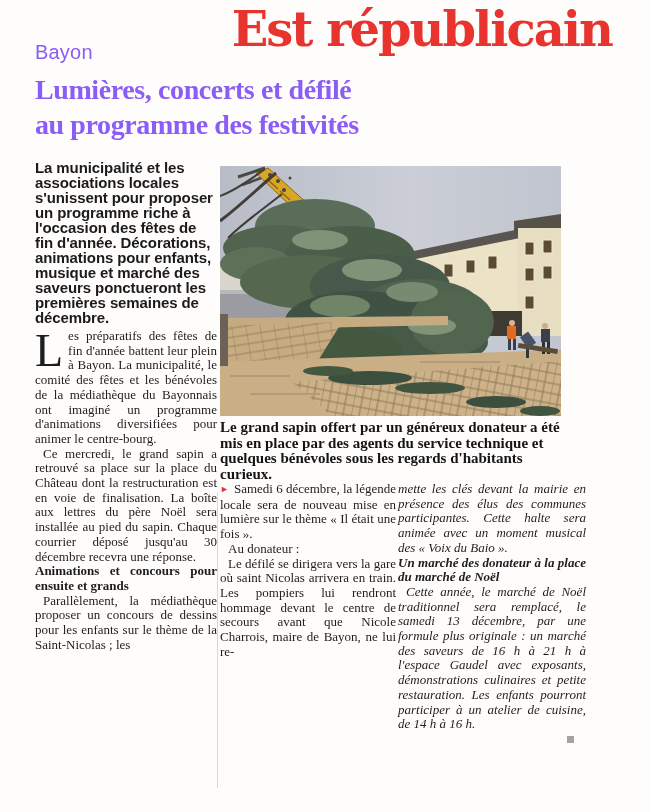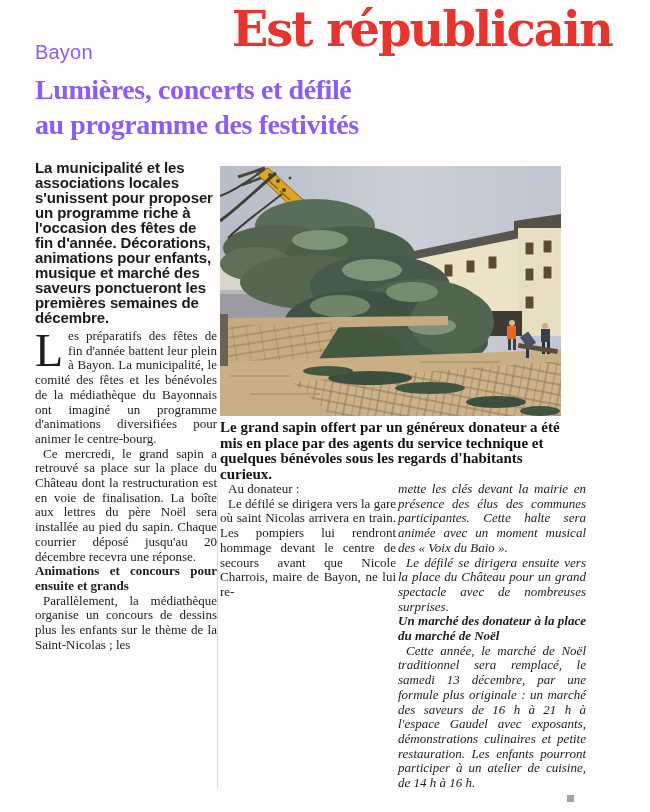--- a/index.html
+++ b/index.html
@@ -176,31 +176,31 @@
       <rect x="0" y="148" width="8" height="52" fill="#6b6157"></rect>
     </svg>
   </div>
 
   <div class="caption">Le grand sapin offert par un généreux donateur a été mis en place par des agents du service technique et quelques bénévoles sous les regards d'habitants curieux.</div>
 
   <div class="colrule"></div>
 
   <div class="col col-left bodycopy">
     <p><span class="dropcap">L</span><span>es préparatifs des fêtes de fin d'année battent leur plein à Bayon. La municipalité, le comité des fêtes et les bénévoles de la médiathèque du Bayonnais ont imaginé un programme d'animations diversifiées pour animer le centre-bourg.</span></p>
-    <p class="ind">Ce mercredi, le grand sapin a retrouvé sa place sur la place du Château dont la restructuration est en voie de finalisation. La boîte aux lettres du père Noël sera installée au pied du sapin. Chaque courrier déposé jusqu'au 20 décembre recevra une réponse.</p>
+    <p class="ind">Ce mercredi, le grand sapin a retrouvé sa place sur la place du Château dont la restructuration est en voie de finalisation. La boîte aux lettres du père Noël sera installée au pied du sapin. Chaque courrier déposé jusqu'au 30 décembre recevra une réponse.</p>
     <p class="sub">Animations et concours pour ensuite et grands</p>
-    <p class="ind">Parallèlement, la médiathèque organise un concours de dessins plus les enfants sur le thème de la Saint-Nicolas ; les</p>
+    <p class="ind">Parallèlement, la médiathèque proposer un concours de dessins pour les enfants sur le thème de la Saint-Nicolas ; les</p>
   </div>
 
   <div class="col col-middle bodycopy">
+    <p><span class="bul">►</span><span>Samedi 6 décembre, la légende locale sera de nouveau mise en lumière sur le thème « Il était une fois ».</span></p>
     <p class="ind">Au donateur :</p>
     <p class="ind">Le défilé se dirigera vers la gare où saint Nicolas arrivera en train. Les pompiers lui rendront hommage devant le centre de secours avant que Nicole Charrois, maire de Bayon, ne lui re-</p>
   </div>
 
   <div class="col col-right bodycopy">
     <p>mette les clés devant la mairie en présence des élus des communes participantes. Cette halte sera animée avec un moment musical des « Voix du Baio ».</p>
-    <p class="ind">Le défilé se dirigera ensuite vers la place du Château pour un grand spectacle avec de nombreuses surprises.</p>
     <p class="sub">Un marché des donateur à la place du marché de Noël</p>
     <p class="ind">Cette année, le marché de Noël traditionnel sera remplacé, le samedi 13 décembre, par une formule plus originale : un marché des saveurs de 16 h à 21 h à l'espace Gaudel avec exposants, démonstrations culinaires et petite restauration. Les enfants pourront participer à un atelier de cuisine, de 14 h à 16 h.</p>
     <span class="endmark"></span>
   </div>
 
 </div>
 
 </body></html>

